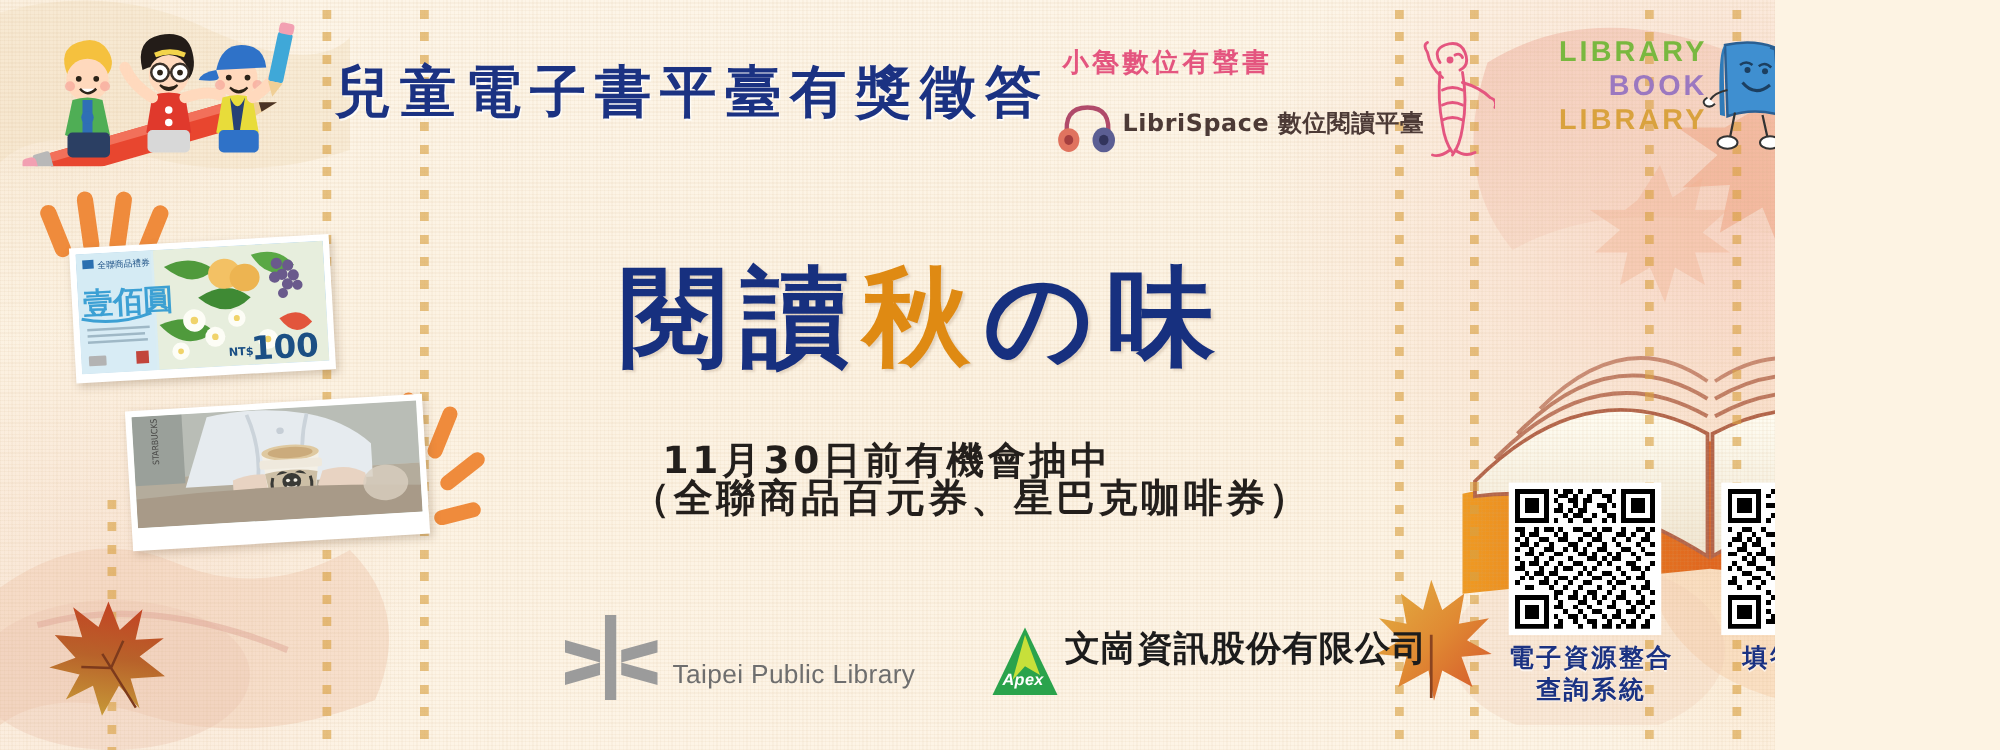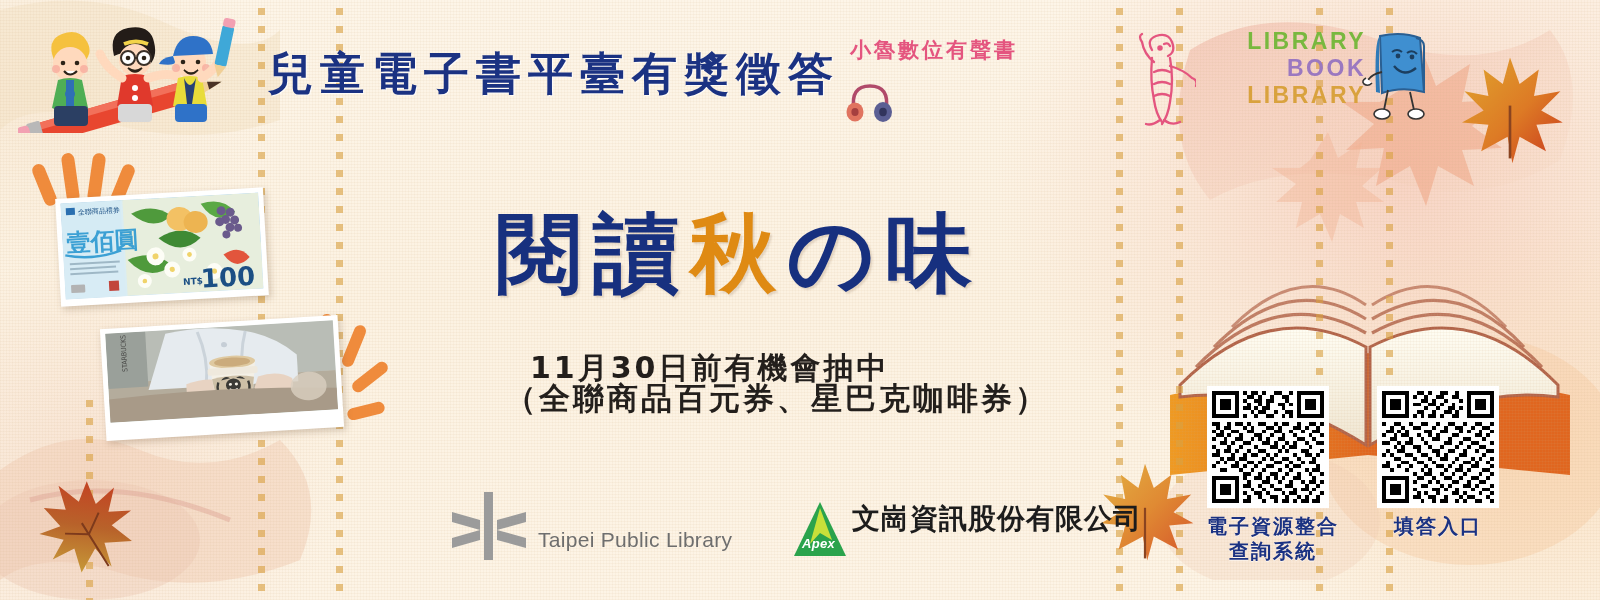--- a/index.html
+++ b/index.html
@@ -3,21 +3,21 @@
 <meta charset="utf-8">
 <style>
   * { margin:0; padding:0; box-sizing:border-box; }
   html,body { width:1600px; height:600px; overflow:hidden; }
   body {
     font-family:"Liberation Sans", sans-serif;
     background:#fdf3e3;
   }
   #banner {
     position:relative;
-    width:1600px; height:600px;
+    width:1420px; height:600px;
     overflow:hidden;
     background:
       radial-gradient(ellipse 520px 400px at 1400px 180px, rgba(244,186,170,.55) 0%, rgba(247,206,190,.28) 45%, rgba(253,243,227,0) 78%),
       radial-gradient(ellipse 430px 330px at 1530px 440px, rgba(248,205,160,.45) 0%, rgba(253,243,227,0) 72%),
       radial-gradient(ellipse 330px 300px at 90px 480px, rgba(242,205,186,.42) 0%, rgba(253,243,227,0) 75%),
       radial-gradient(ellipse 300px 250px at 40px 90px, rgba(245,225,200,.5) 0%, rgba(253,243,227,0) 75%),
       linear-gradient(180deg,#fdf5e8 0%, #fcf2e2 50%, #fdf4e6 100%);
   }
   
   #texture {
@@ -325,20 +325,21 @@
 
   <div id="libri">
     <div id="libri-cn">小魯數位有聲書</div>
     <svg style="position:absolute;left:8px;top:44px;width:48px;height:42px" viewBox="0 0 48 42">
       <path d="M8 30 q-4 -24 16 -24 q20 0 16 24" fill="none" stroke="#b04a6a" stroke-width="3.5"></path>
       <ellipse cx="9" cy="32" rx="8.5" ry="9.5" fill="#e0735f"></ellipse>
       <ellipse cx="9" cy="32" rx="3.6" ry="4" fill="#a53f3f"></ellipse>
       <ellipse cx="37" cy="32" rx="9" ry="10" fill="#5b5e93"></ellipse>
       <ellipse cx="37" cy="32" rx="3.8" ry="4.2" fill="#32345c"></ellipse>
     </svg>
+    <div id="libri-en">LibriSpace 數位閱讀平臺</div>
     <svg style="position:absolute;left:292px;top:-4px;width:66px;height:96px" viewBox="0 0 66 96">
       <g fill="none" stroke="#e4557f" stroke-width="2.3" stroke-linecap="round">
         <path d="M22 18 q-6 -10 4 -14 q12 -4 16 6 q4 10 -4 14"></path>
         <circle cx="30" cy="16" r="1.6" fill="#e4557f"></circle>
         <path d="M34 12 q4 -2 6 2"></path>
         <path d="M22 26 q-2 22 2 42 q2 14 8 22"></path>
         <path d="M40 26 q4 22 0 44 q-2 14 -8 22"></path>
         <path d="M24 30 q-10 -8 -12 -20 M12 10 q-4 -6 0 -8"></path>
         <path d="M40 34 q14 4 22 12 M62 46 q6 2 4 8"></path>
         <path d="M30 88 q-8 6 -14 4 M34 88 q8 6 16 2"></path>

